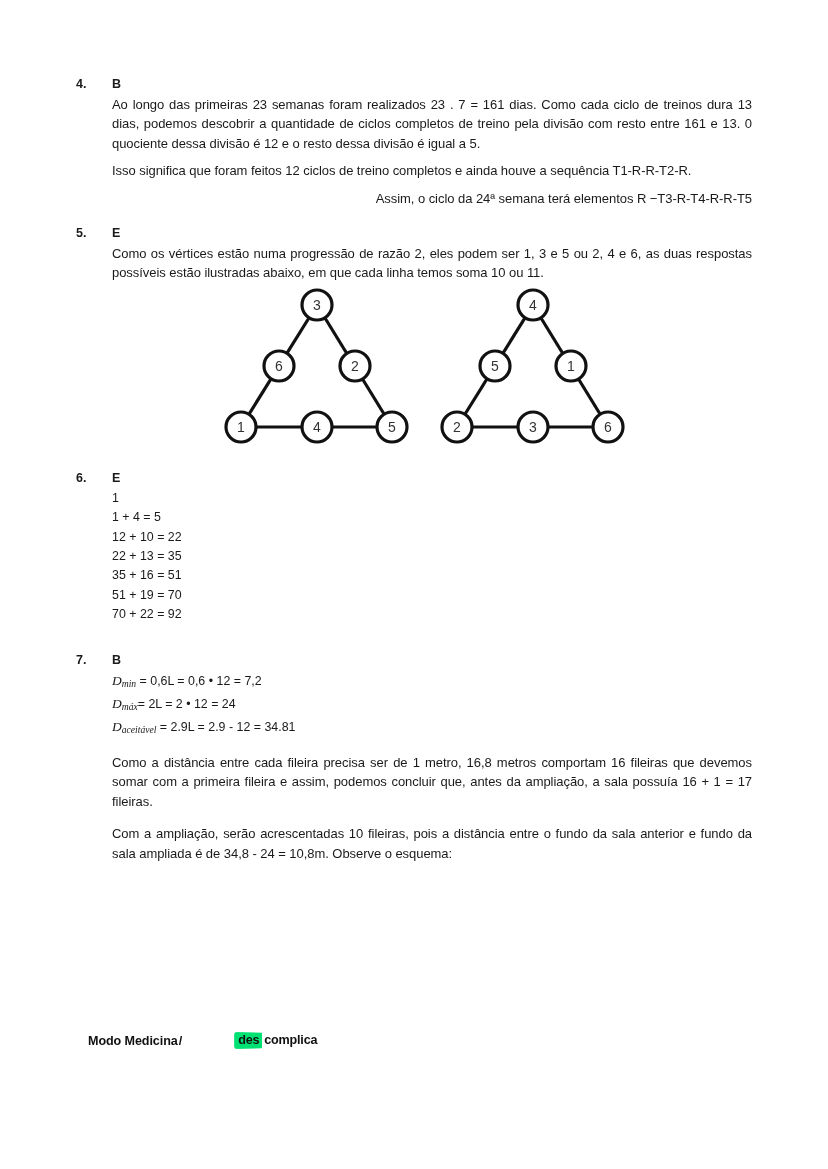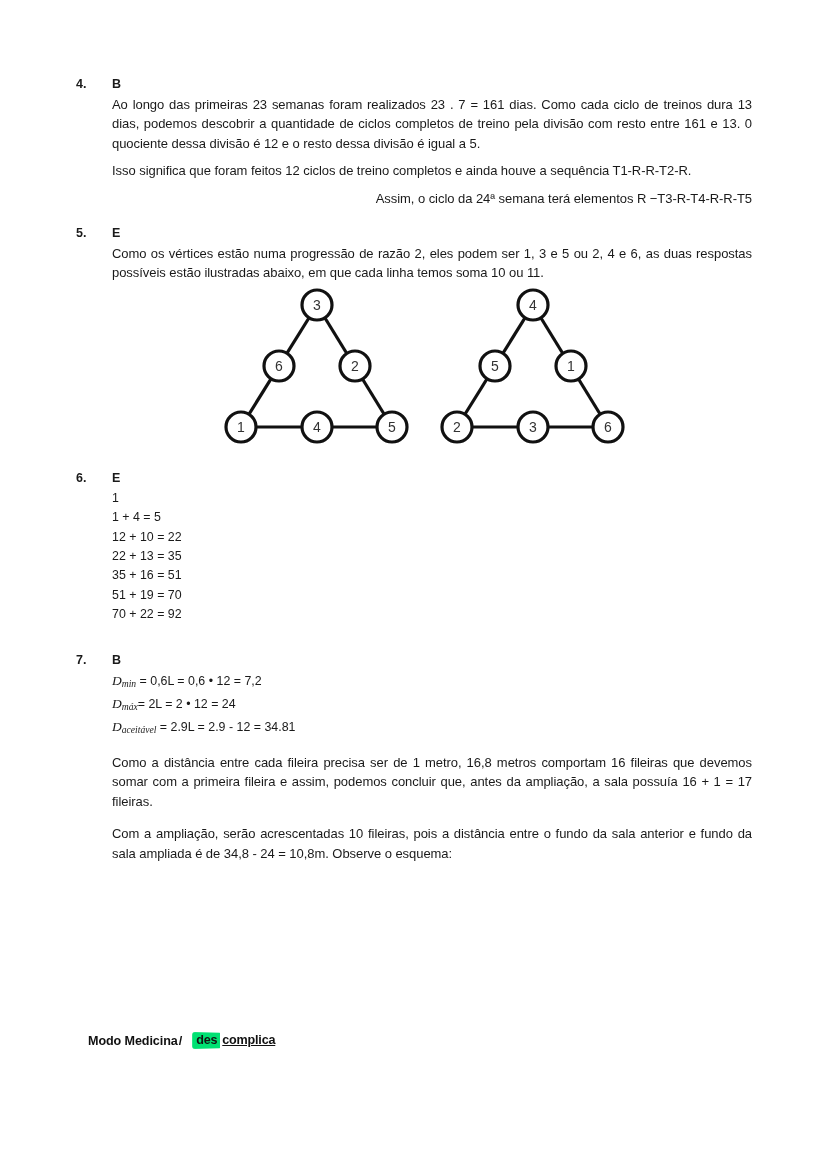--- a/index.html
+++ b/index.html
@@ -132,25 +132,25 @@
     color: #111111;
   }
   .logo-mark {
     display: inline-block;
     background: #00E173;
     color: #111111;
     padding: 2px 3px 2px 4px;
     border-radius: 3px 1px 1px 3px;
     clip-path: polygon(0% 0%, 100% 4%, 100% 96%, 0% 100%);
     line-height: 13px;
+    margin-left: 42px;
   }
   .logo-rest {
     padding-left: 2px;
     line-height: 13px;
-    text-decoration: underline;
   }
 </style>
 </head>
 <body>
 
 <div class="page">
   <div class="content">
 
     <div class="qblock" style="margin-top:75px;">
       <span class="qnum">4.</span>

